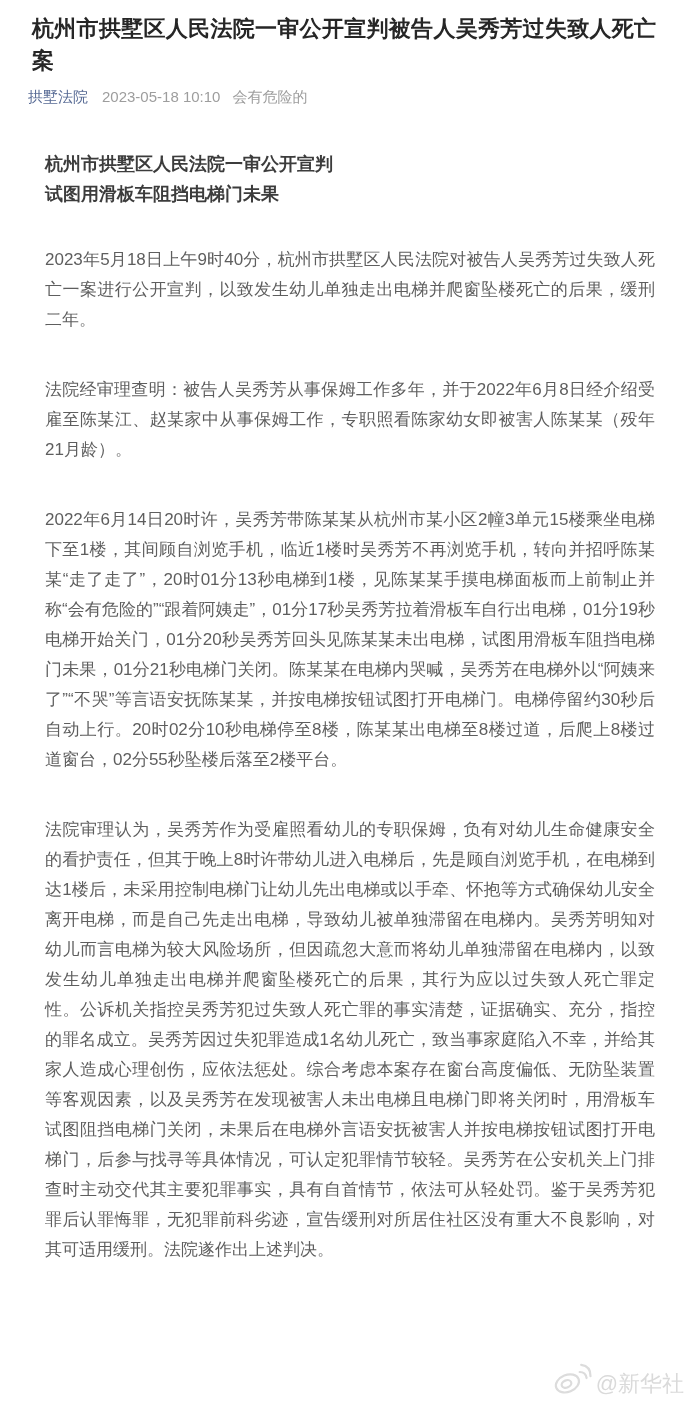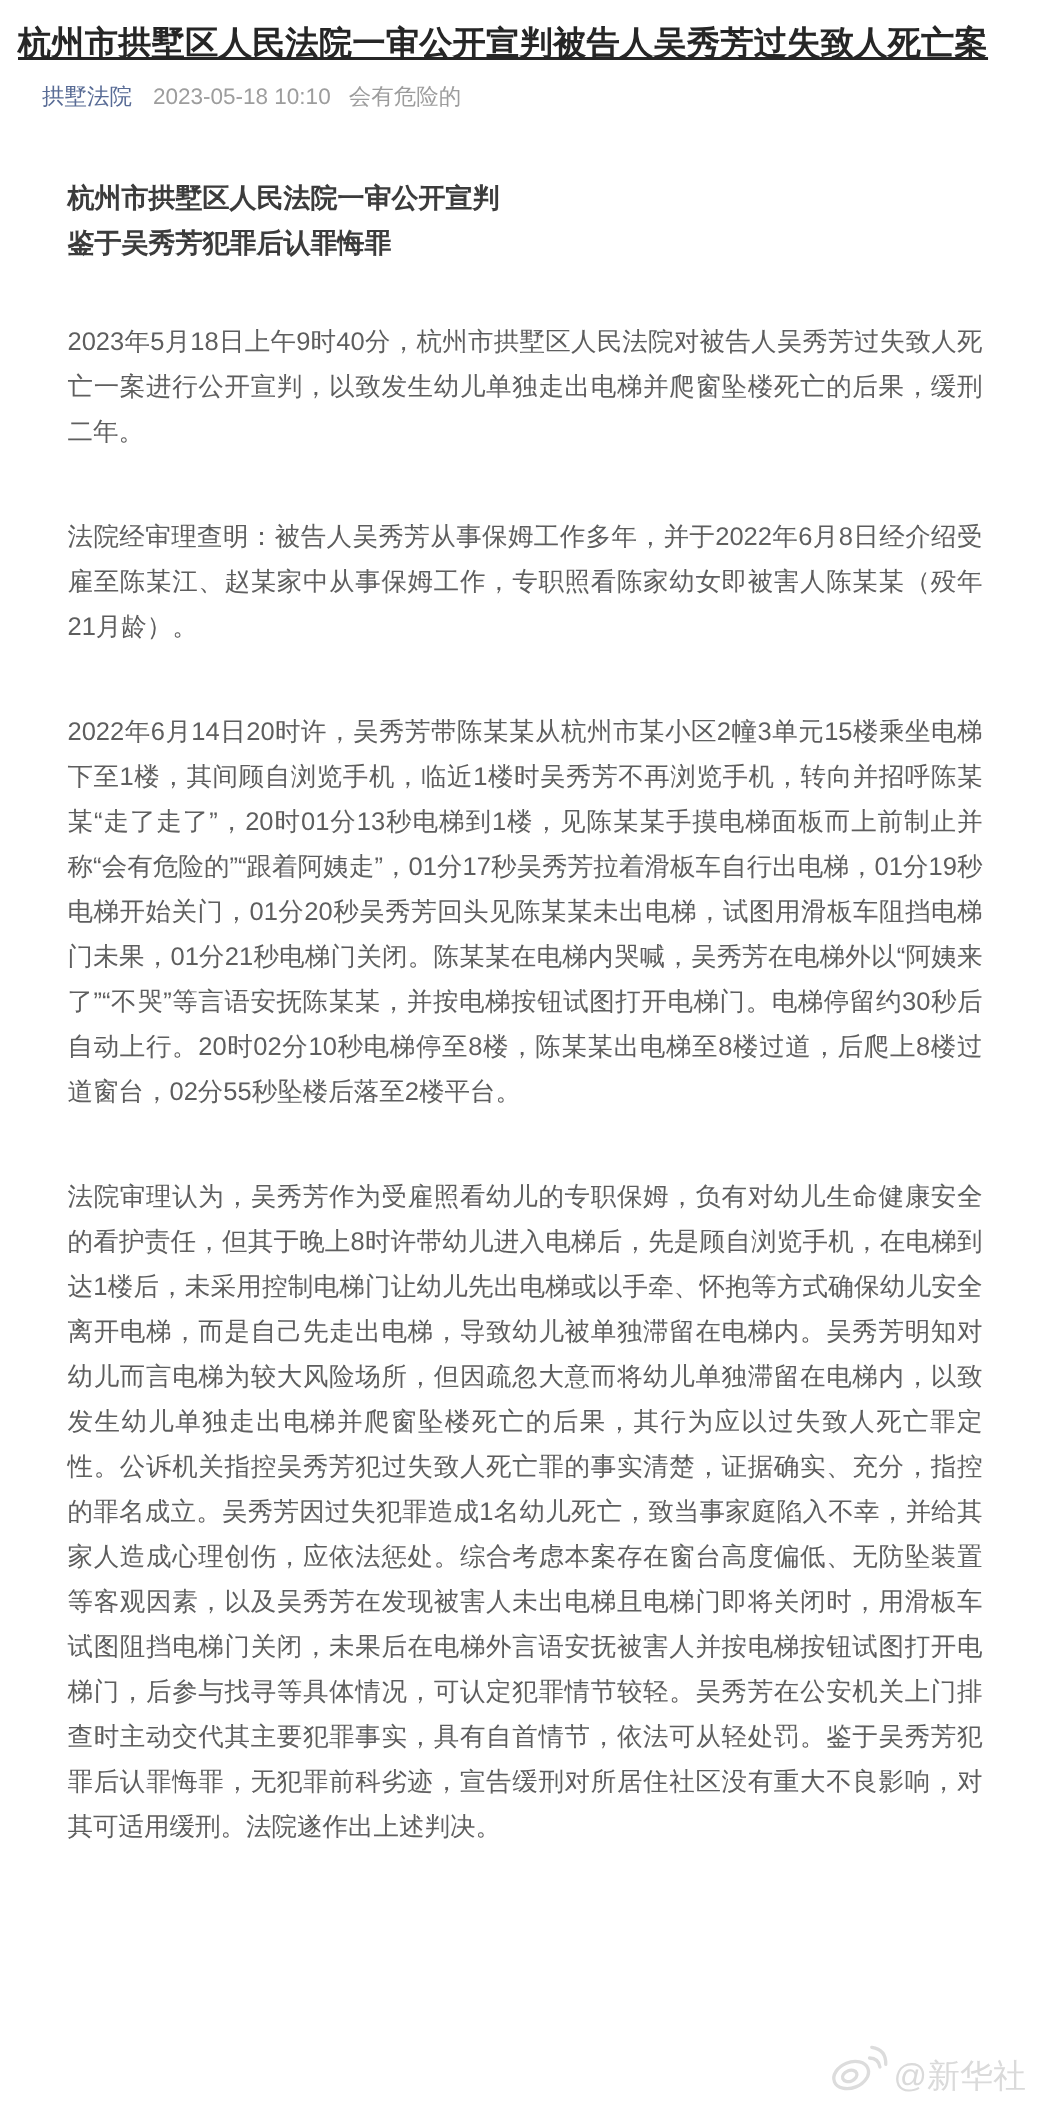--- a/index.html
+++ b/index.html
@@ -10,27 +10,26 @@
     font-family: "Liberation Sans", sans-serif;
   }
   .page {
     position: relative;
     width: 700px;
     height: 1418px;
     background: #ffffff;
     overflow: hidden;
   }
   .title {
-    margin: 13px 24px 0 12px;
+    margin: 13px 24px 0 32px;
     font-size: 22px;
     line-height: 32px;
     font-weight: 700;
     color: #262626;
     letter-spacing: 0.3px;
-    text-decoration: underline;
   }
   .meta {
     margin: 9px 28px 0 28px;
     font-size: 15px;
     line-height: 21px;
     color: #9d9d9d;
     white-space: nowrap;
   }
   .meta .account {
     color: #586b95;
@@ -75,21 +74,21 @@
 
   <h1 class="title">杭州市拱墅区人民法院一审公开宣判被告人吴秀芳过失致人死亡案</h1>
 
   <div class="meta">
     <span class="account">拱墅法院</span><span class="date">2023-05-18 10:10</span><span class="loc">会有危险的</span>
   </div>
 
   <div class="content">
     <div class="heading">
       <div>杭州市拱墅区人民法院一审公开宣判</div>
-      <div>鉴于吴秀芳犯罪后认罪悔罪</div>
+      <div>试图用滑板车阻挡电梯门未果</div>
     </div>
     <p>2023年5月18日上午9时40分，杭州市拱墅区人民法院对被告人吴秀芳过失致人死亡一案进行公开宣判，以致发生幼儿单独走出电梯并爬窗坠楼死亡的后果，缓刑二年。</p>
     <p>法院经审理查明：被告人吴秀芳从事保姆工作多年，并于2022年6月8日经介绍受雇至陈某江、赵某家中从事保姆工作，专职照看陈家幼女即被害人陈某某（殁年21月龄）。</p>
     <p>2022年6月14日20时许，吴秀芳带陈某某从杭州市某小区2幢3单元15楼乘坐电梯下至1楼，其间顾自浏览手机，临近1楼时吴秀芳不再浏览手机，转向并招呼陈某某“走了走了”，20时01分13秒电梯到1楼，见陈某某手摸电梯面板而上前制止并称“会有危险的”“跟着阿姨走”，01分17秒吴秀芳拉着滑板车自行出电梯，01分19秒电梯开始关门，01分20秒吴秀芳回头见陈某某未出电梯，试图用滑板车阻挡电梯门未果，01分21秒电梯门关闭。陈某某在电梯内哭喊，吴秀芳在电梯外以“阿姨来了”“不哭”等言语安抚陈某某，并按电梯按钮试图打开电梯门。电梯停留约30秒后自动上行。20时02分10秒电梯停至8楼，陈某某出电梯至8楼过道，后爬上8楼过道窗台，02分55秒坠楼后落至2楼平台。</p>
     <p>法院审理认为，吴秀芳作为受雇照看幼儿的专职保姆，负有对幼儿生命健康安全的看护责任，但其于晚上8时许带幼儿进入电梯后，先是顾自浏览手机，在电梯到达1楼后，未采用控制电梯门让幼儿先出电梯或以手牵、怀抱等方式确保幼儿安全离开电梯，而是自己先走出电梯，导致幼儿被单独滞留在电梯内。吴秀芳明知对幼儿而言电梯为较大风险场所，但因疏忽大意而将幼儿单独滞留在电梯内，以致发生幼儿单独走出电梯并爬窗坠楼死亡的后果，其行为应以过失致人死亡罪定性。公诉机关指控吴秀芳犯过失致人死亡罪的事实清楚，证据确实、充分，指控的罪名成立。吴秀芳因过失犯罪造成1名幼儿死亡，致当事家庭陷入不幸，并给其家人造成心理创伤，应依法惩处。综合考虑本案存在窗台高度偏低、无防坠装置等客观因素，以及吴秀芳在发现被害人未出电梯且电梯门即将关闭时，用滑板车试图阻挡电梯门关闭，未果后在电梯外言语安抚被害人并按电梯按钮试图打开电梯门，后参与找寻等具体情况，可认定犯罪情节较轻。吴秀芳在公安机关上门排查时主动交代其主要犯罪事实，具有自首情节，依法可从轻处罚。鉴于吴秀芳犯罪后认罪悔罪，无犯罪前科劣迹，宣告缓刑对所居住社区没有重大不良影响，对其可适用缓刑。法院遂作出上述判决。</p>
 
   </div>
 
   <div class="watermark">
     <span class="weibo-icon">

